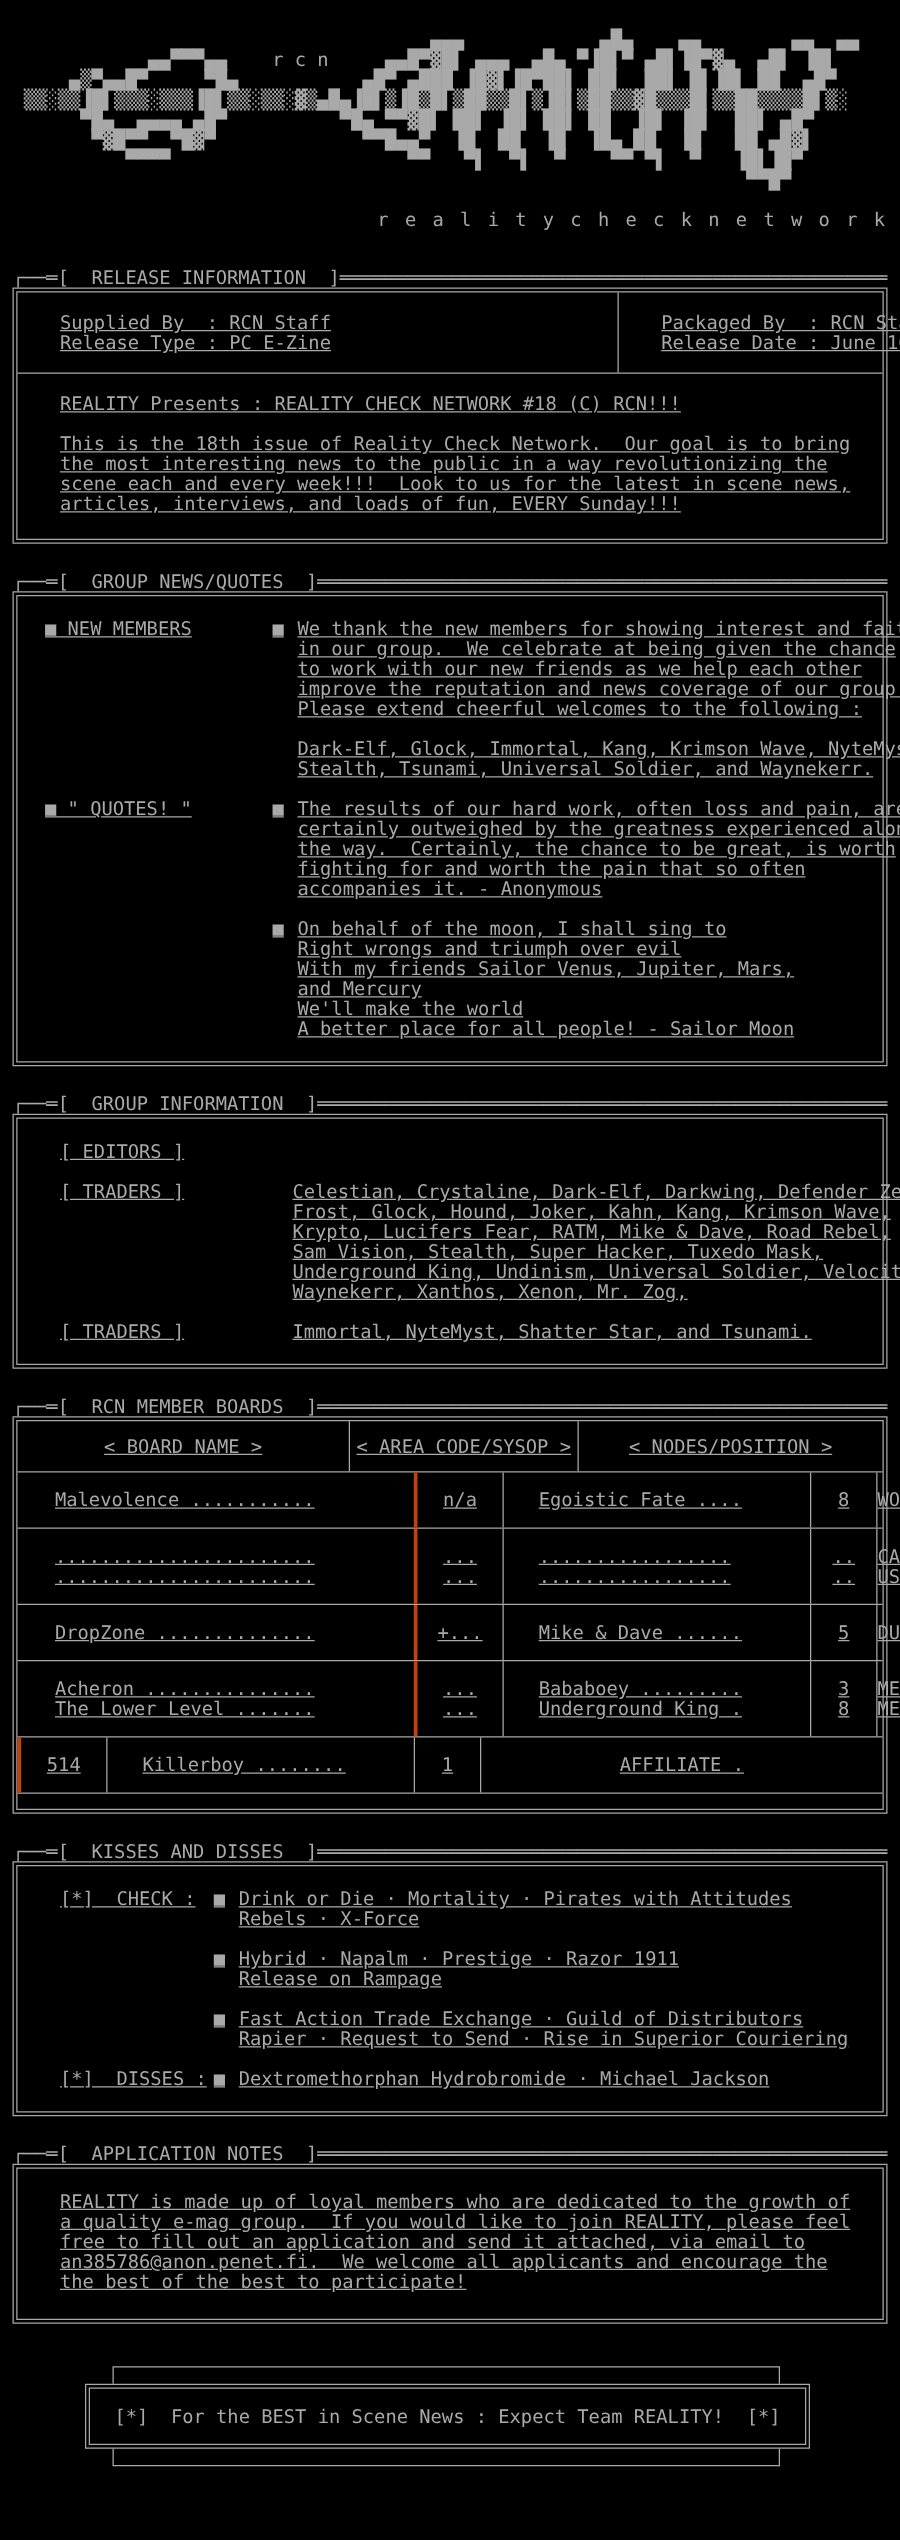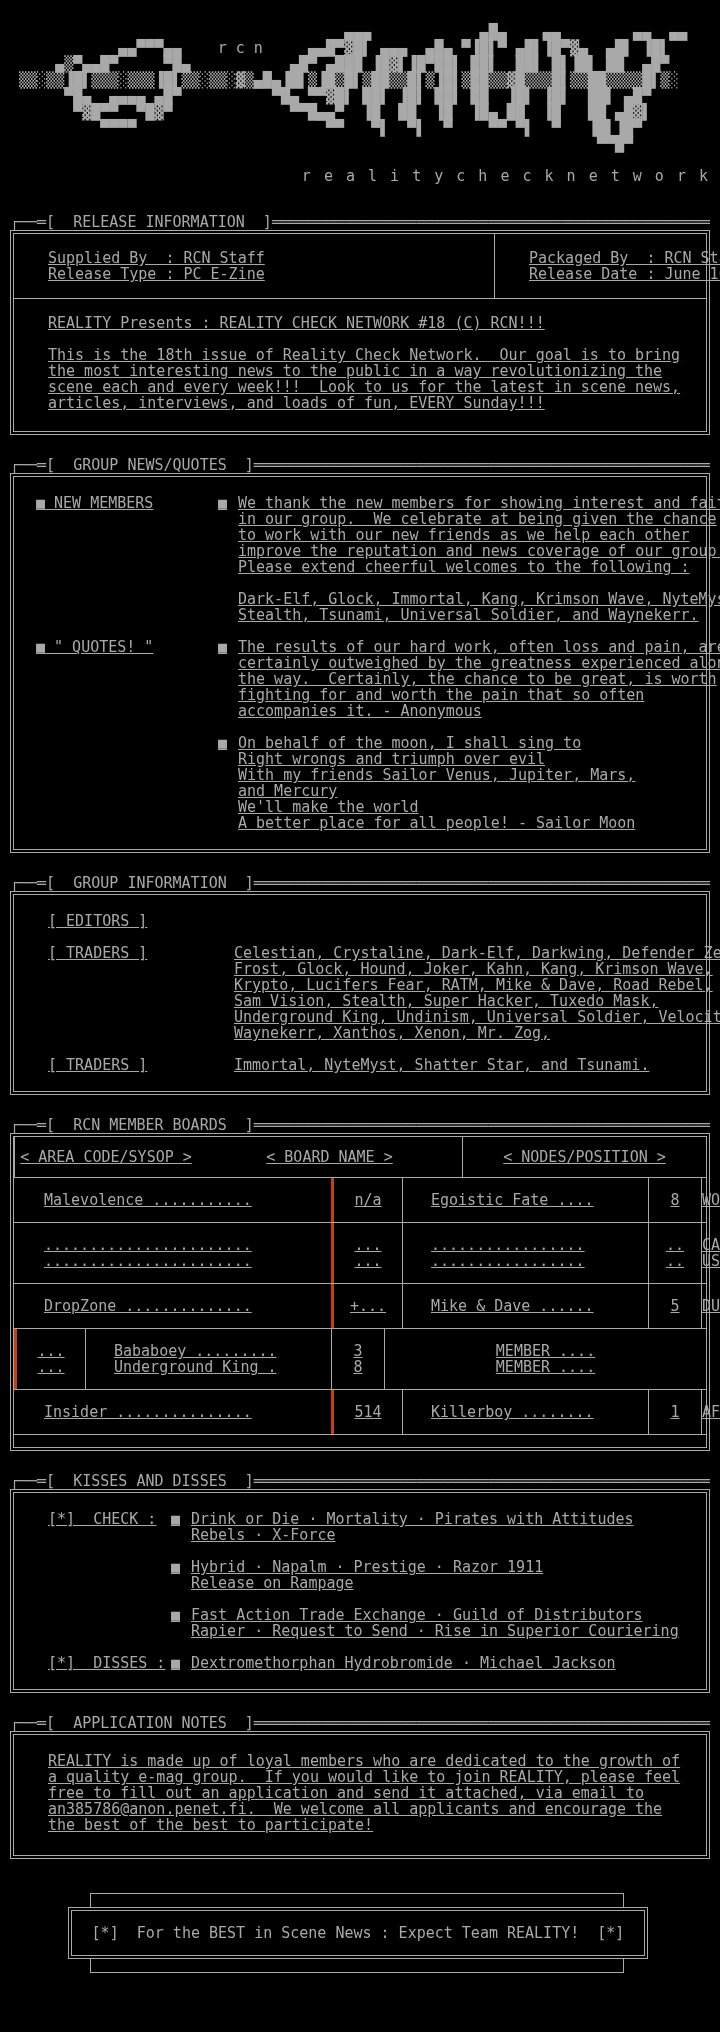--- a/index.html
+++ b/index.html
@@ -134,22 +134,22 @@
     </div>
     <div class="info-row spacer-bot">
       <div class="lbl">[ TRADERS ]</div>
       <div class="txt">Immortal, NyteMyst, Shatter Star, and Tsunami.</div>
     </div>
   </div>
 
   <div class="sec-header">┌──═[  RCN MEMBER BOARDS  ]═══════════════════════════════════════════════════┐</div>
   <div class="box">
     <div class="t-head">
+      <div class="c h1">&lt; BOARD NAME &gt;</div>
       <div class="c h2">&lt; AREA CODE/SYSOP &gt;</div>
-      <div class="c h1">&lt; BOARD NAME &gt;</div>
       <div class="c h3">&lt; NODES/POSITION &gt;</div>
     </div>
     <div class="t-row">
       <div class="c c-name">Malevolence ...........</div>
       <div class="c c-area">n/a</div>
       <div class="c c-sysop">Egoistic Fate ....</div>
       <div class="c c-nodes">8</div>
       <div class="c c-pos">WORLD    HQ</div>
     </div>
     <div class="t-row">
@@ -165,31 +165,32 @@
 USA      HQ</div>
     </div>
     <div class="t-row">
       <div class="c c-name">DropZone ..............</div>
       <div class="c c-area">+...</div>
       <div class="c c-sysop">Mike &amp; Dave ......</div>
       <div class="c c-nodes">5</div>
       <div class="c c-pos">DUTCH HQ ..</div>
     </div>
     <div class="t-row">
+      <div class="c c-name">Acheron ...............
+The Lower Level .......</div>
       <div class="c c-area">...
 ...</div>
       <div class="c c-sysop">Bababoey .........
 Underground King .</div>
       <div class="c c-nodes">3
 8</div>
       <div class="c c-pos">MEMBER ....
 MEMBER ....</div>
     </div>
     <div class="t-row">
-      <div class="c c-name">Insider ...............</div>
       <div class="c c-area">514</div>
       <div class="c c-sysop">Killerboy ........</div>
       <div class="c c-nodes">1</div>
       <div class="c c-pos">AFFILIATE .</div>
     </div>
     <div class="t-empty"></div>
   </div>
 
   <div class="sec-header">┌──═[  KISSES AND DISSES  ]═══════════════════════════════════════════════════┐</div>
   <div class="box">

